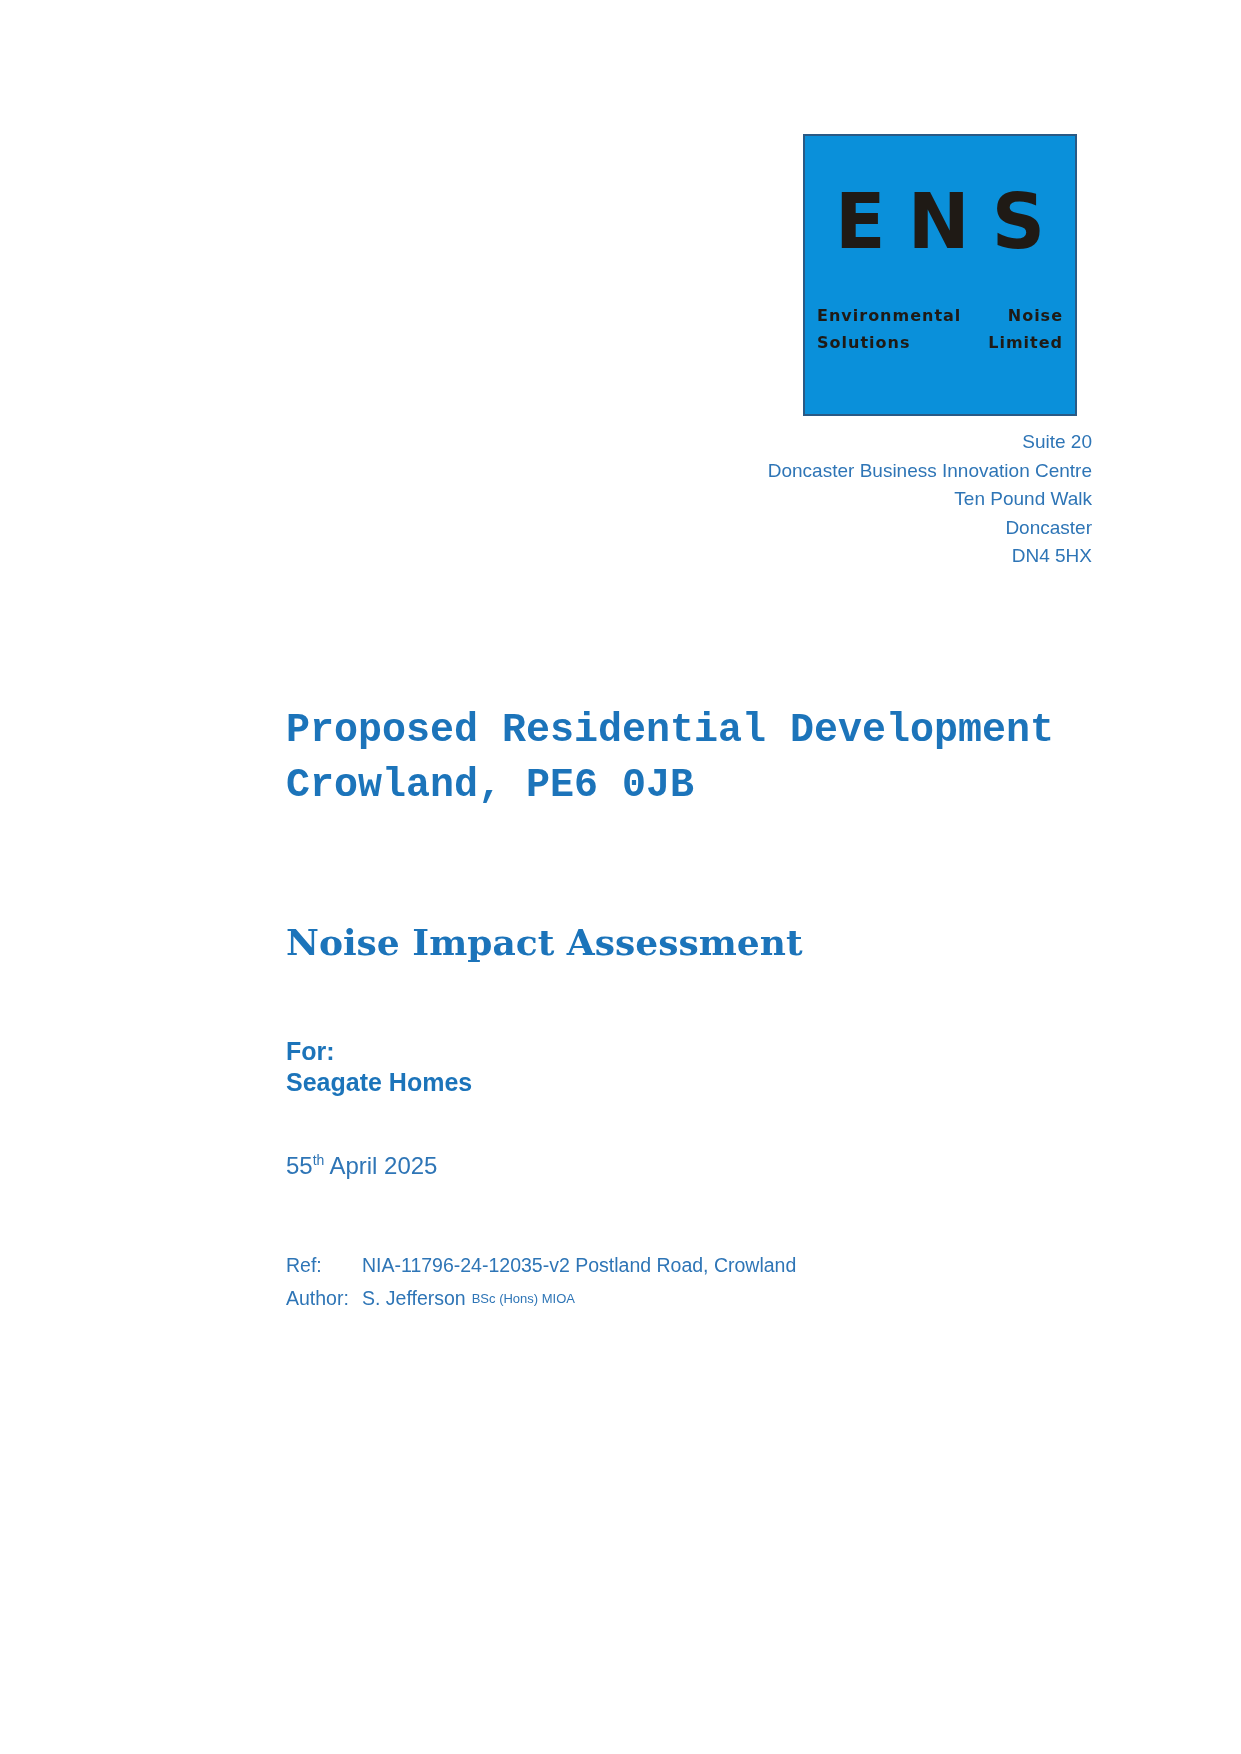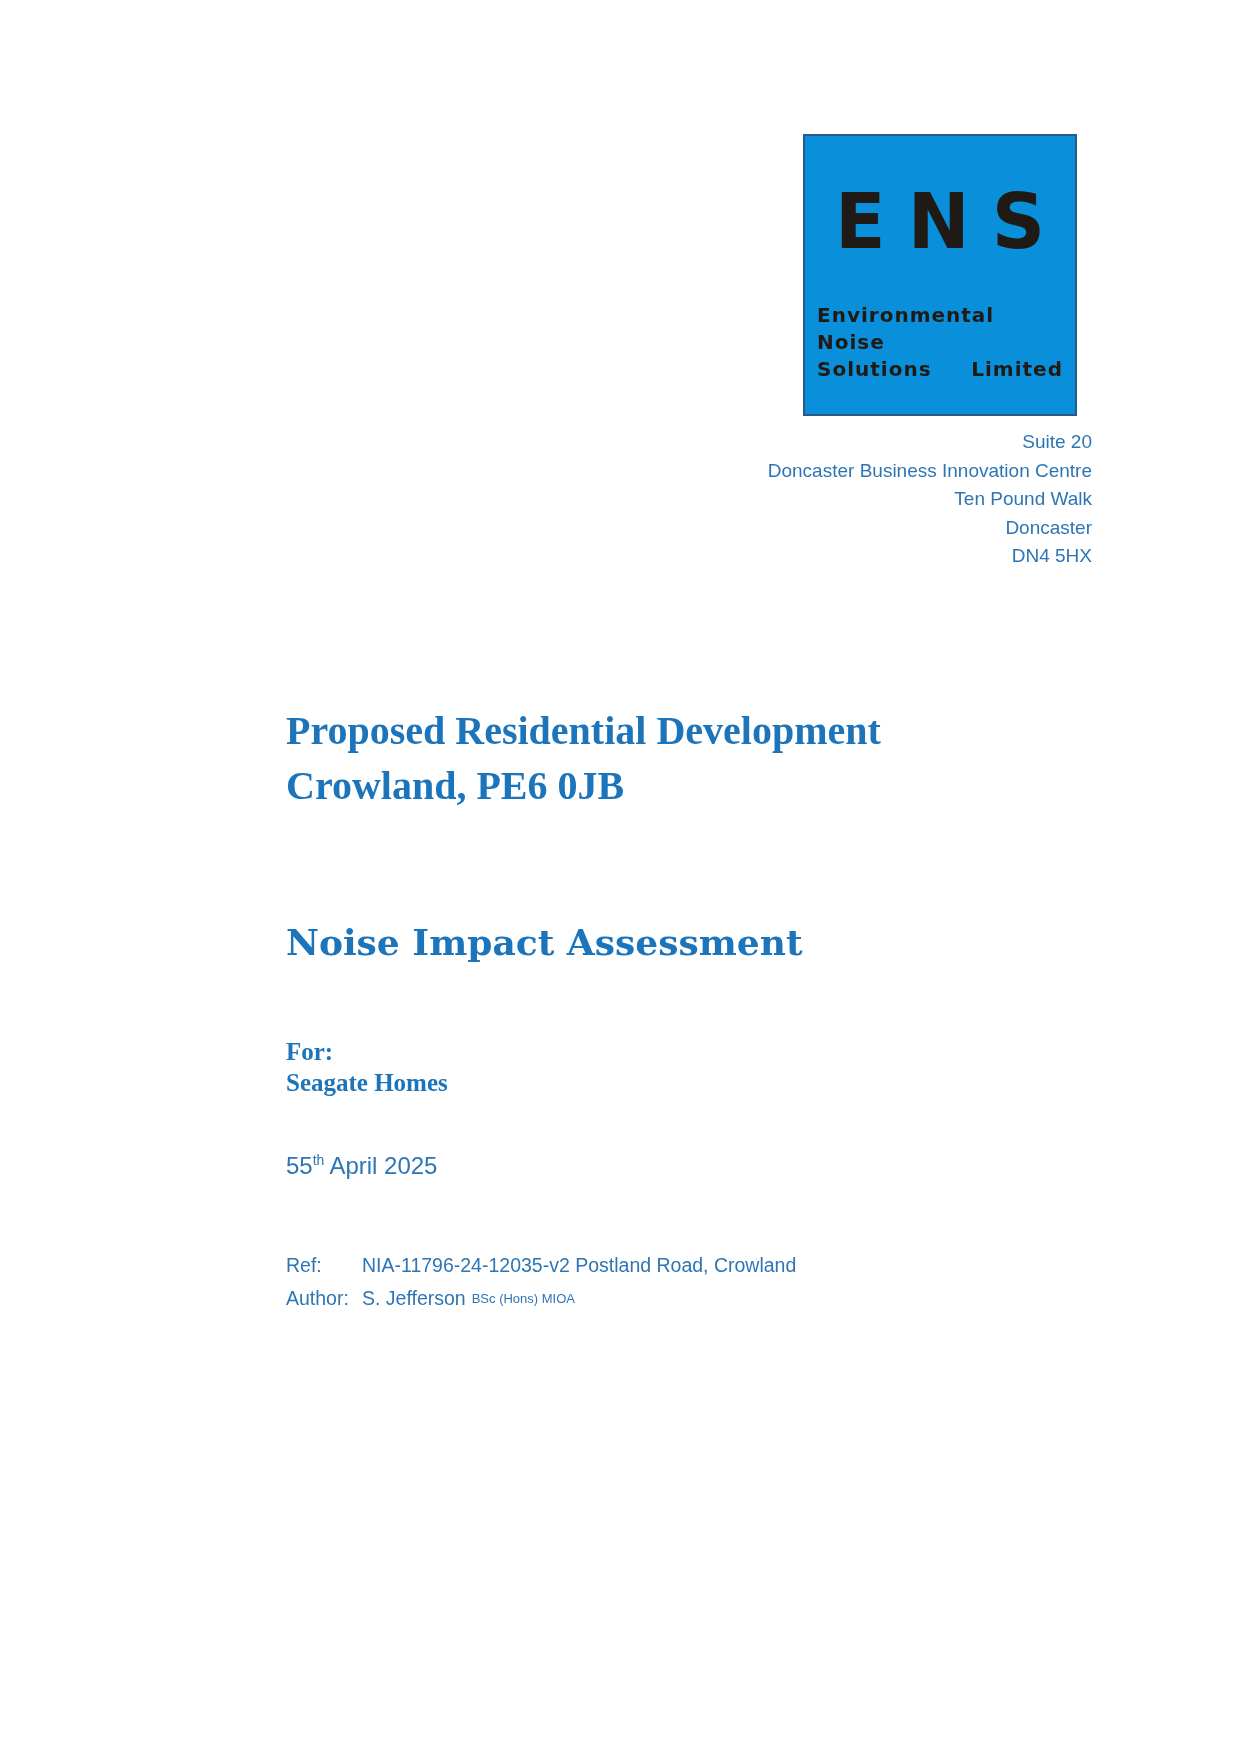--- a/index.html
+++ b/index.html
@@ -43,21 +43,21 @@
     transform: scaleY(1.04);
   }
   .logo-sub {
     position: absolute;
     top: 166px;
     left: 50%;
     transform: translateX(-50%);
     width: 246px;
     font-family: "DejaVu Sans", sans-serif;
     font-weight: bold;
-    font-size: 20px;
+    font-size: 16px;
     line-height: 27px;
     letter-spacing: 1px;
     color: #1f1a15;
   }
   .logo-sub .jline {
     text-align: justify;
     text-align-last: justify;
     -moz-text-align-last: justify;
   }
 
@@ -70,21 +70,21 @@
     font-size: 19px;
     line-height: 28.5px;
     color: #2e75b6;
   }
 
   
   .doc-title {
     position: absolute;
     left: 286px;
     top: 705px;
-    font-family: Liberation Serif, serif;
+    font-family: Liberation Mono, monospace;
     font-weight: bold;
     font-size: 40px;
     line-height: 52px;
     color: #1c74ba;
     white-space: nowrap;
   }
   .doc-title .t-line1 { margin-bottom: 3px; }
 
   .doc-subtitle {
     position: absolute;
@@ -96,21 +96,21 @@
     line-height: 52px;
     color: #1c74ba;
     white-space: nowrap;
   }
 
   
   .client {
     position: absolute;
     left: 286px;
     top: 1036px;
-    font-family: Liberation Serif, serif;
+    font-family: Liberation Sans, sans-serif;
     font-weight: bold;
     font-size: 25px;
     line-height: 31px;
     color: #1c74ba;
   }
 
   
   .date-line {
     position: absolute;
     left: 286px;

